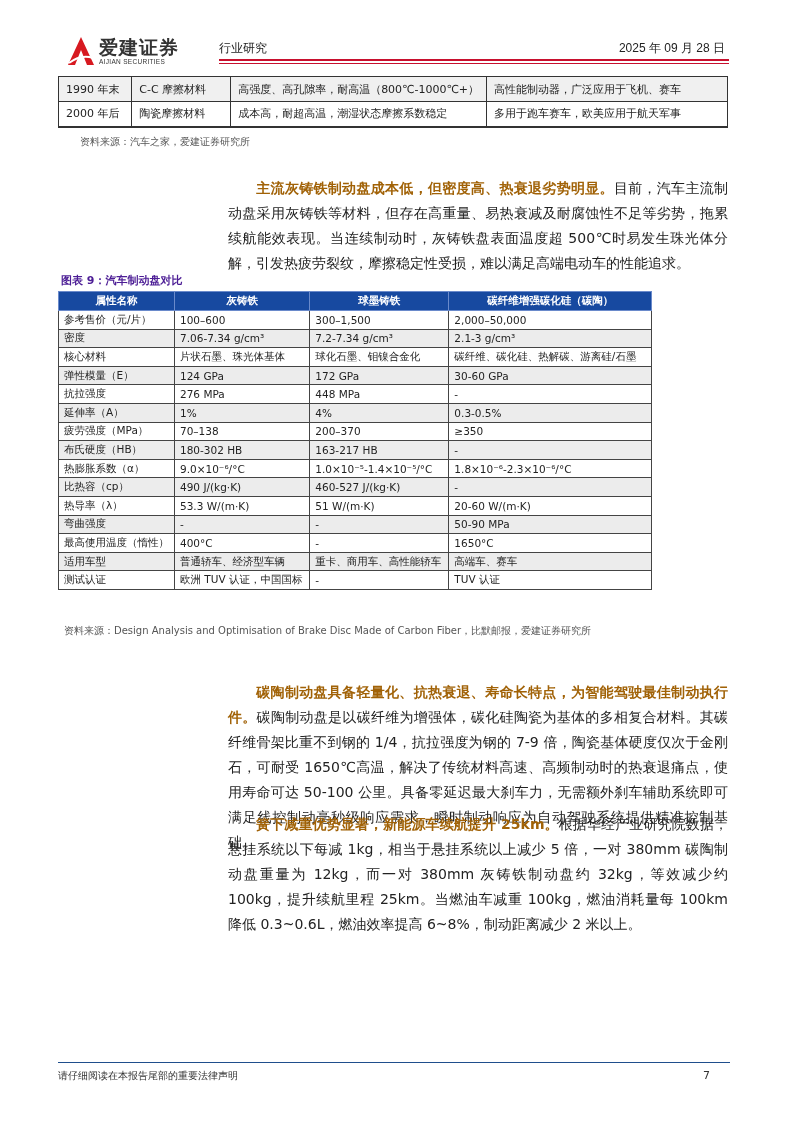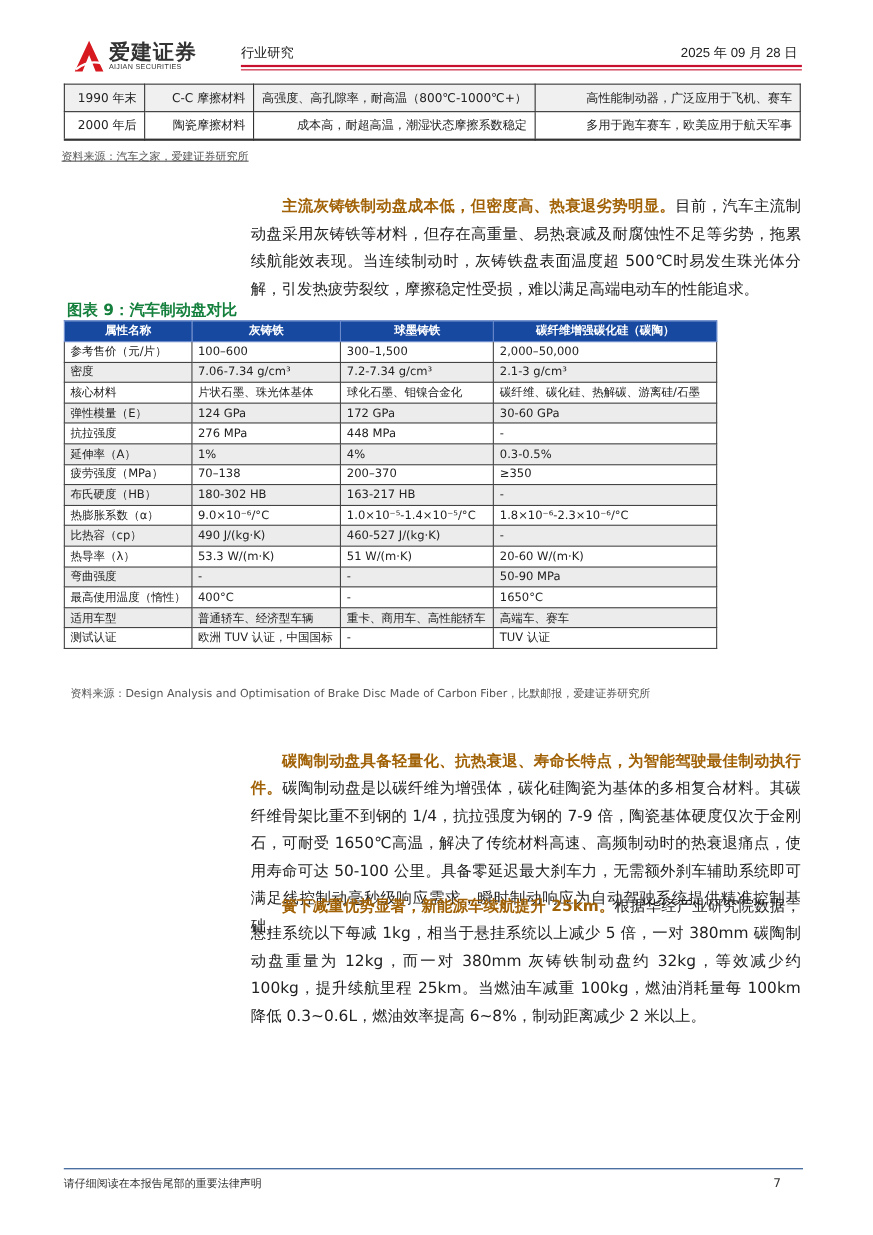--- a/index.html
+++ b/index.html
@@ -8,31 +8,31 @@
   .logo { position:absolute; left:0; top:0; width:130px; height:36px; }
   .logo-mark { position:absolute; left:4px; top:2px; width:28px; height:30px; }
   .logo-cn { position:absolute; left:36px; top:1px; font-size:19px; font-weight:bold; color:#333; letter-spacing:1px; }
   .logo-en { position:absolute; left:36px; top:24px; font-size:6.5px; color:#333; letter-spacing:0.3px; font-family:"Liberation Sans",sans-serif; }
   .section { position:absolute; left:156px; top:6px; font-size:12px; color:#222; }
   .date { position:absolute; right:4px; top:6px; font-size:12px; color:#222; font-family:"Liberation Sans",sans-serif; }
   .hrule1 { position:absolute; left:156px; top:25px; width:510px; height:2px; background:#c8102e; }
   .hrule2 { position:absolute; left:156px; top:29px; width:510px; height:1px; background:#c8102e; }
 
   table { border-collapse:collapse; }
-  .t1 { position:absolute; left:58px; top:76px; width:670px; font-size:11px;text-align:right; }
+  .t1 { position:absolute; left:58px; top:76px; width:670px; font-size:11px; }
   .t1 td { border:1px solid #333; height:25px; padding:0 7px; white-space:nowrap; }
   .t1 tr.gray td { background:#f0f0f0; }
   .t1 { border-bottom:2px solid #333; }
   .src { position:absolute; font-size:10px; color:#555; }
 
   .para { position:absolute; left:228px; width:500px; font-size:14px; line-height:25px; color:#222; text-align:justify; }
   .para b { font-weight:bold; color:#a16207; }
   .para .indent { display:inline-block; width:28px; }
 
-  .figtitle { position:absolute; left:61px; top:273px; font-size:14px; font-weight:bold; color:#15803d; }
+  .figtitle { position:absolute; left:61px; top:273px; font-size:11px; font-weight:bold; color:#4c1d95; }
   .t2 { position:absolute; left:58px; top:291px; width:594px; font-size:10.5px; border:1px solid #333; }
   .t2 th { background:#1749a0; color:#fff; font-weight:bold; height:19px; border:1px solid #6a8acb; font-size:10.5px; }
   .t2 td { border:1px solid #444; height:18.6px; padding:0 5px; white-space:nowrap; }
   .t2 tr.gray td { background:#ececec; }
 
   .footer-rule { position:absolute; left:58px; top:1062px; width:672px; height:1px; background:#1f4e8c; }
   .footer-left { position:absolute; left:58px; top:1069px; font-size:10px; color:#333; }
   .footer-right { position:absolute; left:703px; top:1069px; font-size:11px; color:#333; }
 </style>
 </head>
@@ -68,21 +68,21 @@
     <td>高性能制动器，广泛应用于飞机、赛车</td>
   </tr>
   <tr>
     <td>2000 年后</td>
     <td>陶瓷摩擦材料</td>
     <td>成本高，耐超高温，潮湿状态摩擦系数稳定</td>
     <td>多用于跑车赛车，欧美应用于航天军事</td>
   </tr>
 </tbody>
   </table>
-<div class="src" style="left:56px; top:135px;text-decoration:underline;">资料来源：汽车之家，爱建证券研究所</div>
+<div class="src" style="left:80px; top:135px;">资料来源：汽车之家，爱建证券研究所</div>
 
 <div class="para" style="top:176px;">
   <span class="indent"></span><b>主流灰铸铁制动盘成本低，但密度高、热衰退劣势明显。</b><span>目前，汽车主流制动盘采用灰铸铁等材料，但存在高重量、易热衰减及耐腐蚀性不足等劣势，拖累续航能效表现。当连续制动时，灰铸铁盘表面温度超 500℃时易发生珠光体分解，引发热疲劳裂纹，摩擦稳定性受损，难以满足高端电动车的性能追求。</span>
 </div>
 
 <div class="figtitle">图表 9：汽车制动盘对比</div>
 
 <table class="t2">
   <colgroup>
       <col style="width:87px">

